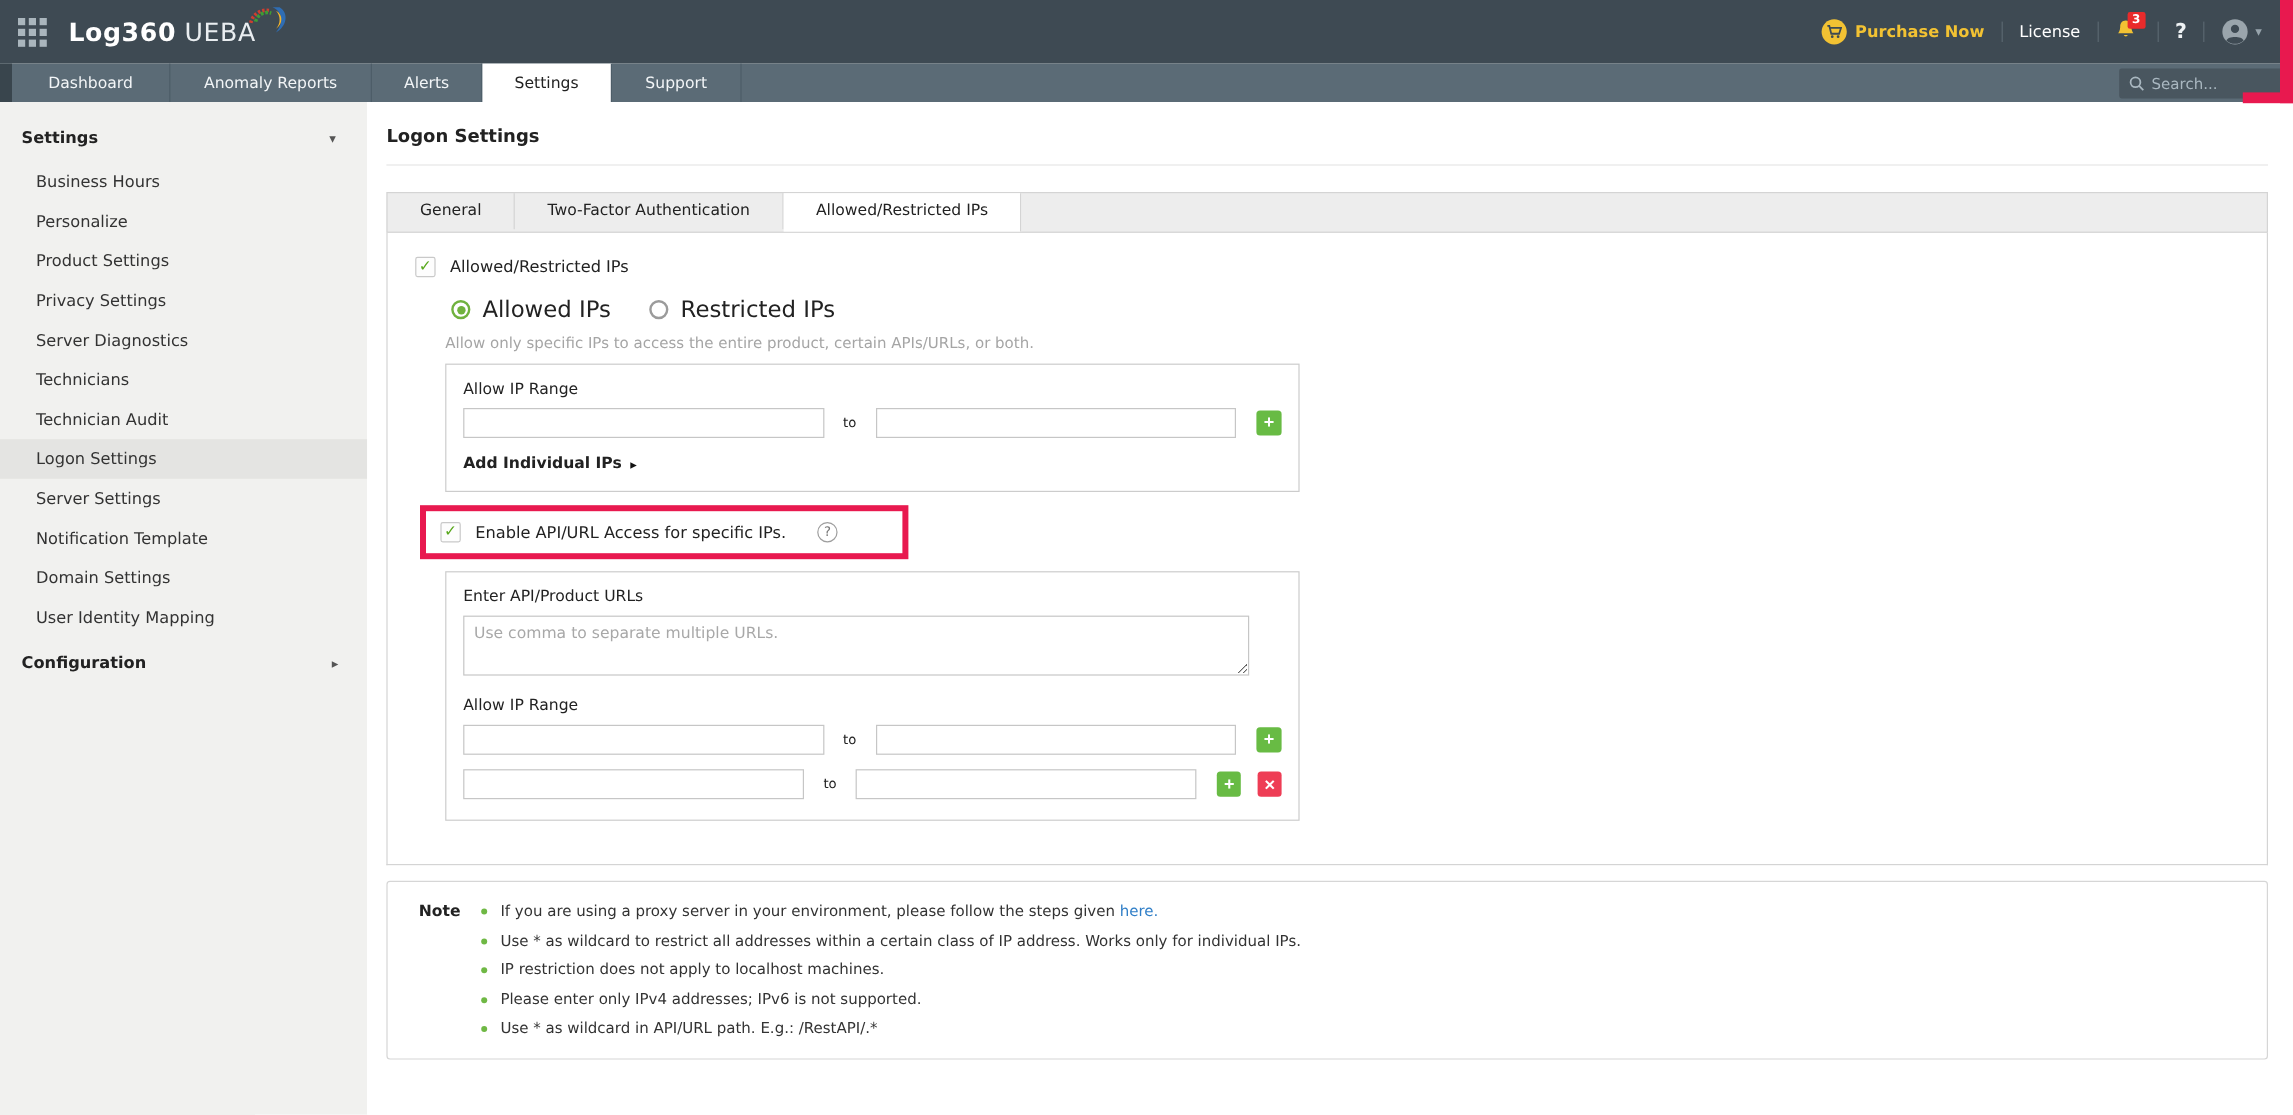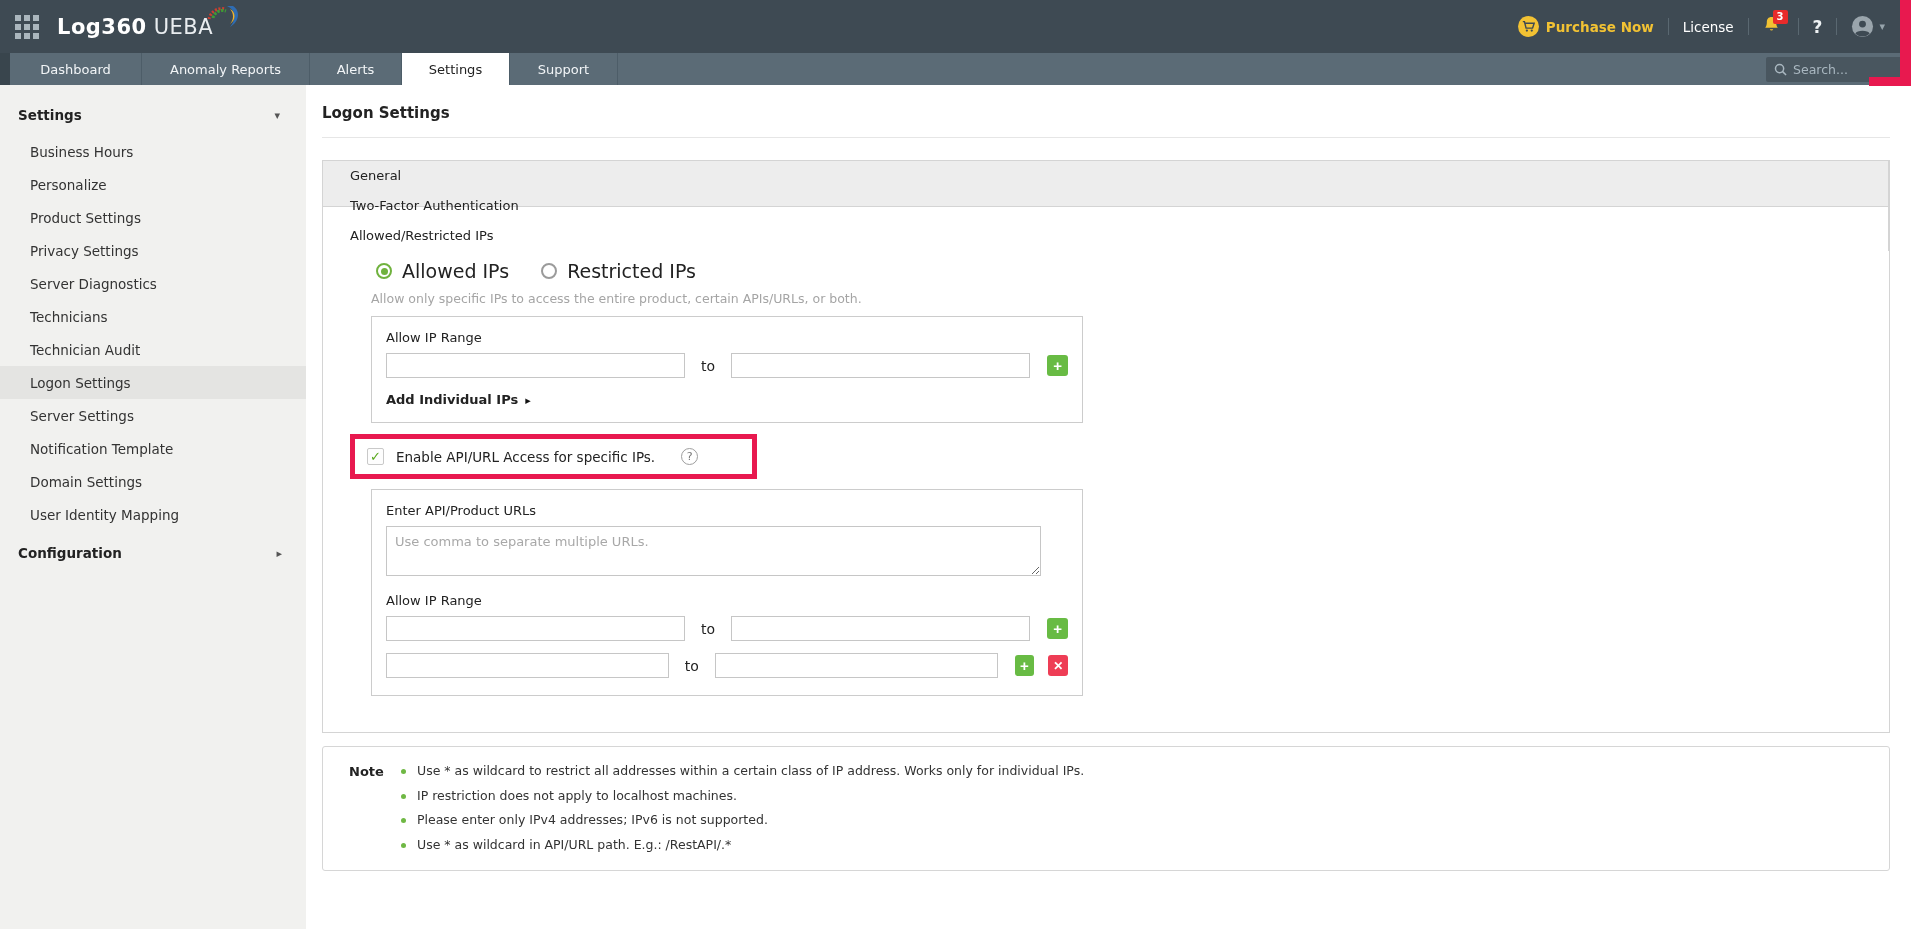--- a/index.html
+++ b/index.html
@@ -46,40 +46,40 @@
   .side-header { display: flex; align-items: center; justify-content: space-between; padding: 6px 26px 12px 18px;
     font-weight: bold; color: #222; font-size: 13.5px; cursor: pointer; }
   .side-item { padding: 8.5px 0 8.5px 30px; font-size: 13.5px; color: #333; cursor: pointer; }
   .side-item.active { background: #e4e4e2; }
   .side-config { display: flex; align-items: center; justify-content: space-between; padding: 14px 24px 8px 18px;
     font-weight: bold; color: #222; font-size: 13.5px; cursor: pointer; }
   .side-arrow { color: #555; font-size: 11px; }
   
   .main { flex: 1; background: #fff; padding: 0 21px 0 16px; }
   .page-title { font-size: 15px; font-weight: bold; color: #222; padding: 19px 0 15px 0; border-bottom: 1px solid #e6e6e6; }
-  .tabs-strip { margin-top: 22px; display: flex; background: #ededed; border: 1px solid #d4d4d4; height: 47px; position: relative; flex-direction: column; }
+  .tabs-strip { margin-top: 22px; display: flex; background: #ededed; border: 1px solid #d4d4d4; height: 34px; position: relative; }
   .tab { height: 30px; line-height: 30px; padding: 0 27px; border-right: 1px solid #d4d4d4; font-size: 13px; color: #222;
     cursor: pointer; }
   .tab.active { background: #fff; height: 32px; margin-bottom: -1px; position: relative; z-index: 2; }
   .panel { border: 1px solid #d4d4d4; border-top: none; padding: 20px 0 36px 23px; }
   .row { display: flex; align-items: center; }
   .cb { width: 17px; height: 17px; border: 1px solid #c9c9c9; background: #fdfdfd; border-radius: 2px; display: inline-flex;
     align-items: center; justify-content: center; color: #58a81c; font-weight: bold; font-size: 13px; cursor: pointer; flex-shrink: 0; }
   .cb-label { margin-left: 12px; font-size: 13.5px; color: #222; }
   .radio-row { margin-top: 16px; margin-left: 30px; display: flex; align-items: center; gap: 10px; }
   .radio { width: 16px; height: 16px; border-radius: 50%; border: 2px solid #9b9b9b; display: flex; cursor: pointer; flex-shrink: 0; }
   .radio.sel { border-color: #70b23e; }
   .radio-dot { width: 7px; height: 7px; border-radius: 50%; background: #70b23e; margin: auto; }
   .radio-label { font-size: 19px; color: #222; margin-right: 22px; }
   .helper { margin: 9px 0 0 25px; color: #a5a5a5; font-size: 12.5px; }
   .group-box { border: 1px solid #cccccc; width: 712px; margin-left: 25px; margin-top: 10px; padding: 13px 14px 15px; }
   .field-label { font-size: 13px; color: #222; margin-bottom: 8px; }
   .ip-input { width: 301px; height: 25px; border: 1px solid #c6c6c6; padding: 0 6px; font-size: 13px; font-family: inherit;
     color: #333; outline: none; }
-  .to-label { margin: 0 16px; font-size: 14px; color: #222; }
+  .to-label { margin: 0 16px; font-size: 11px; color: #222; }
   .btn-add { width: 21px; height: 21px; background: #68bb44; color: #fff; border: none; border-radius: 3px; font-weight: bold;
     font-size: 15px; line-height: 19px; margin-left: 17px; cursor: pointer; display: inline-flex; align-items: center; justify-content: center; }
   .btn-x { width: 21px; height: 21px; background: #ee3d55; color: #fff; border: none; border-radius: 3px; font-weight: bold;
     font-size: 12px; margin-left: 14px; cursor: pointer; display: inline-flex; align-items: center; justify-content: center; }
   .add-indiv { margin-top: 14px; font-weight: bold; font-size: 13px; color: #222; cursor: pointer; display: inline-flex;
     align-items: flex-end; gap: 7px; }
   .add-indiv .arr { font-size: 11px; color: #111; }
   .annotation-box { border: 5px solid #e8194f; width: 407px; margin: 11px 0 9px 4px; padding: 9px 12px; display: flex;
     align-items: center; background: #fff; }
   .q-icon { width: 17px; height: 17px; border: 1px solid #9e9e9e; border-radius: 50%; color: #777; font-size: 11px;
@@ -267,20 +267,21 @@
           <button class="btn-add">+</button>
           <button class="btn-x">✕</button>
         </div>
       </div>
 
     </div>
 
     <div class="note-box">
       <div class="note-label">Note</div>
       <ul class="note-list">
+        <li><span>If you are using a proxy server in your environment, please follow the steps given</span> <a class="note-link">here.</a></li>
         <li>Use * as wildcard to restrict all addresses within a certain class of IP address. Works only for individual IPs.</li>
         <li>IP restriction does not apply to localhost machines.</li>
         <li>Please enter only IPv4 addresses; IPv6 is not supported.</li>
         <li>Use * as wildcard in API/URL path. E.g.: /RestAPI/.*</li>
       </ul>
     </div>
   </div>
 </div>
 
 </body></html>

